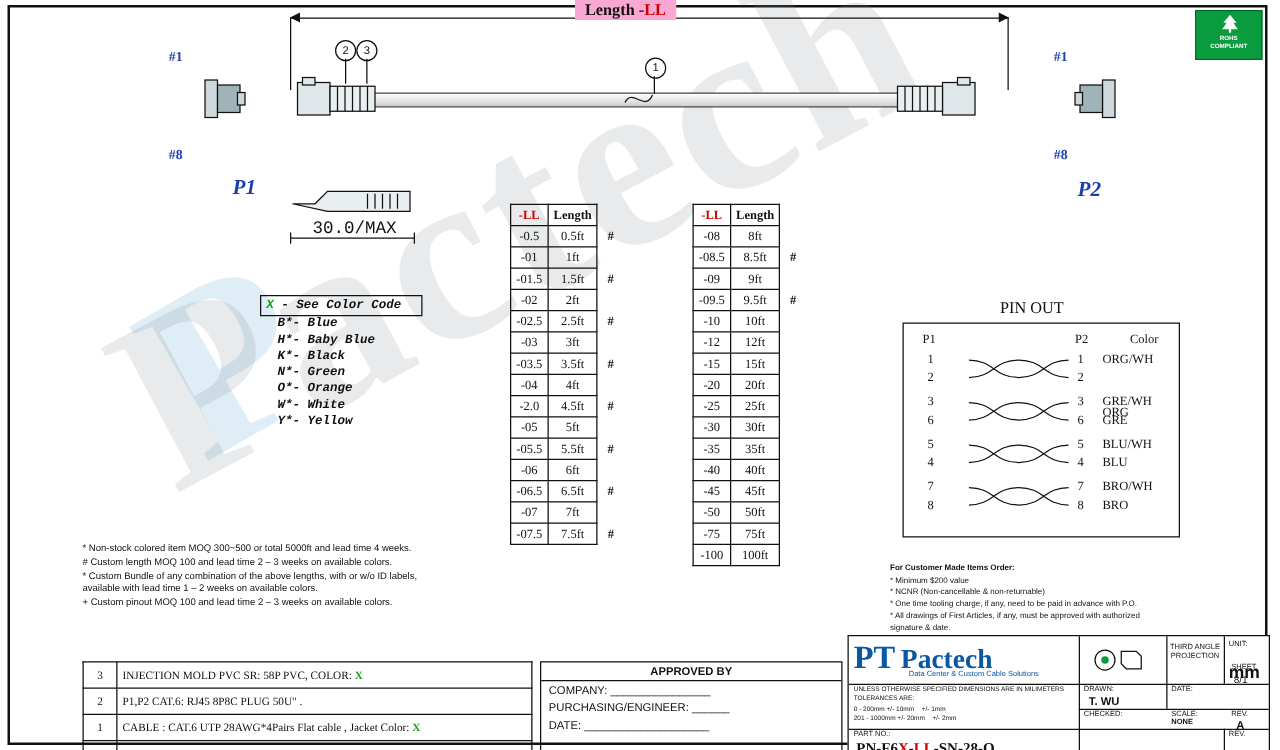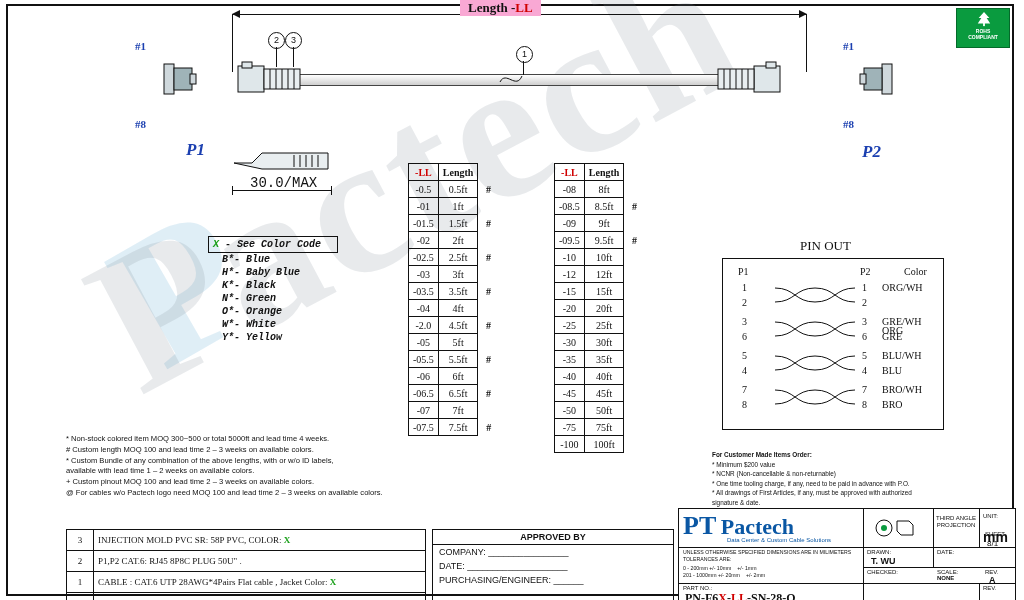--- a/index.html
+++ b/index.html
@@ -426,21 +426,20 @@
   <div class="pinlabel" style="left:882px;top:365px;">BLU</div>
   <div class="pinlabel" style="left:882px;top:384px;">BRO/WH</div>
   <div class="pinlabel" style="left:882px;top:399px;">BRO</div>
 
   <div class="notes">
     <div>* Non-stock colored item MOQ 300~500 or total 5000ft and lead time 4 weeks.</div>
     <div># Custom length MOQ 100 and lead time 2 – 3 weeks on available colors.</div>
     <div>* Custom Bundle of any combination of the above lengths, with or w/o ID labels,</div>
     <div>   available with lead time 1 – 2 weeks on available colors.</div>
     <div>+ Custom pinout MOQ 100 and lead time 2 – 3 weeks on available colors.</div>
-    <div>@ For cables w/o Pactech logo need MOQ 100 and lead time 2 – 3 weeks on available colors.</div>
   </div>
 
   <div class="cust">
     <div class="t">For Customer Made Items Order:</div>
     <div>* Minimum $200 value</div>
     <div>* NCNR (Non-cancellable &amp; non-returnable)</div>
     <div>* One time tooling charge, if any, need to be paid in advance with P.O.</div>
     <div>* All drawings of First Articles, if any, must be approved with authorized</div>
     <div>   signature &amp; date.</div>
     <div>* Turn around time counted ARO (After Received PA or drawing approval)</div>
@@ -463,22 +462,22 @@
     <tr>
           <td class="no"></td>
       <td><span>OD = 2.30 ( +/-0.15 ) x 7.20 ( +/-0.15 ) mm</span></td>
         </tr>
   </tbody>
     </table>
 
   <div class="appr">
     <div class="h">APPROVED BY</div>
     <div class="l">COMPANY: ________________</div>
+    <div class="l">PURCHASING/ENGINEER: ______</div>
     <div class="l">DATE: ____________________</div>
-    <div class="l">PURCHASING/ENGINEER: ______</div>
   </div>
 
   <div class="title">
     <div class="logo">
       <span class="logoP">PT</span>
       <span class="brand">Pactech</span>
       <div class="brandsub" style="margin-left:44px;margin-top:-4px;">Data Center &amp; Custom Cable Solutions</div>
     </div>
 
     <div class="tb-line" style="left:0;top:38px;width:336px;height:1px;"></div>

